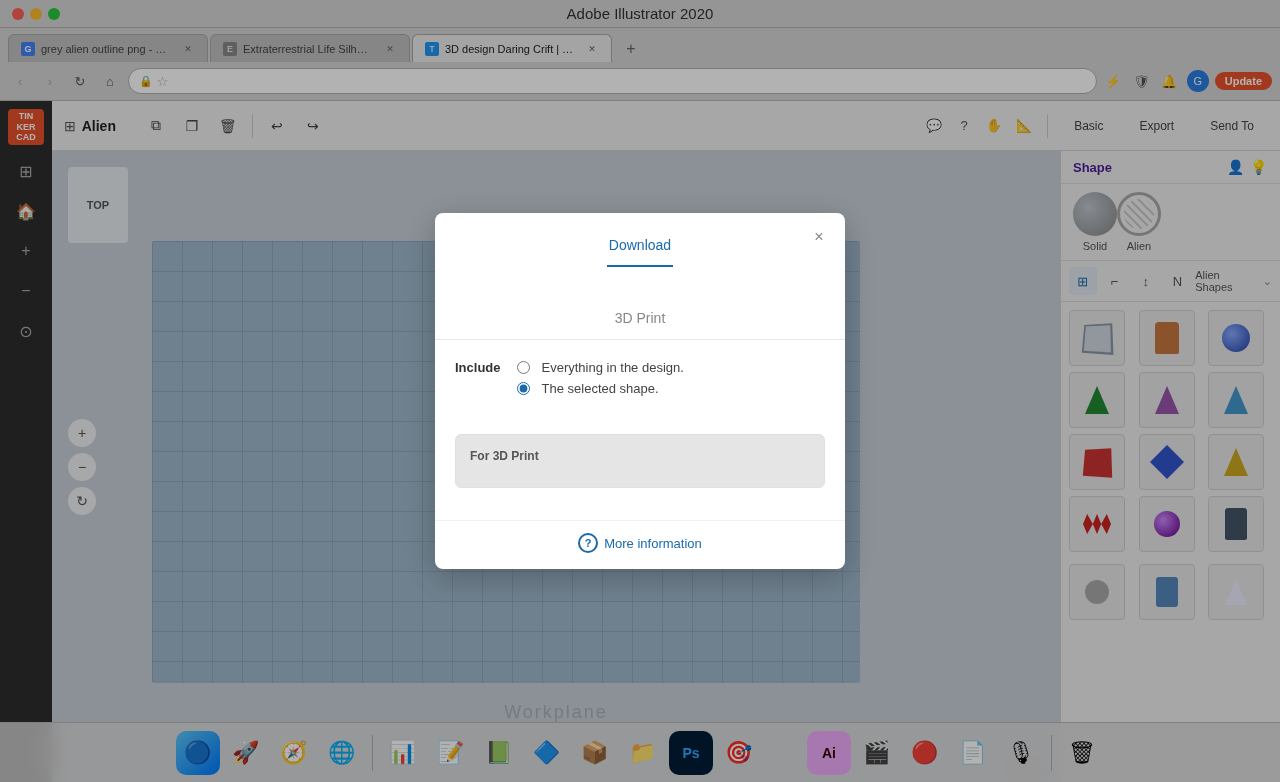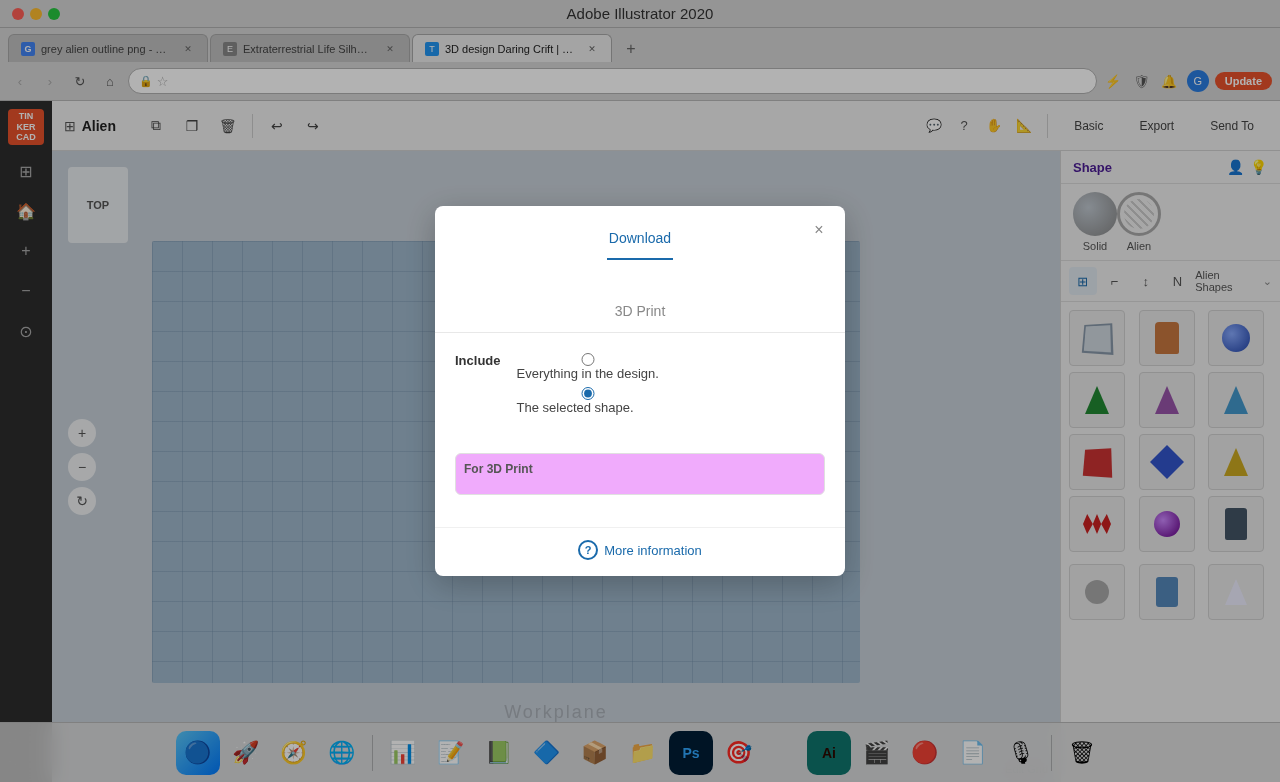--- a/index.html
+++ b/index.html
@@ -520,36 +520,36 @@
       margin-bottom: 32px;
     }
     .include-label {
       font-size: 13px;
       font-weight: 600;
       color: #333;
       margin-bottom: 8px;
     }
     .radio-row {
       display: flex;
-      gap: 0;
+      align-items: center;
+      gap: 12px;
       margin-bottom: 6px;
-      flex-direction: column;
     }
     .radio-row input[type=radio] {
       accent-color: #1a6aab;
     }
     .radio-text {
       font-size: 13px;
       color: #444;
     }
     .format-section {
-      background: #f0abfc;
+      background: #e5e5e5;
       border-radius: 6px;
       border: 1px solid #e0e0e0;
-      padding: 8px;
+      padding: 14px;
       margin-bottom: 12px;
     }
     .format-title {
       font-size: 12px;
       font-weight: 600;
       color: #555;
       margin-bottom: 10px;
     }
     .format-buttons {
       display: flex;
@@ -862,20 +862,20 @@
   <div class="dock-icon">🌐</div>
   <div class="dock-separator"></div>
   <div class="dock-icon">📊</div>
   <div class="dock-icon">📝</div>
   <div class="dock-icon">📗</div>
   <div class="dock-icon">🔷</div>
   <div class="dock-icon">📦</div>
   <div class="dock-icon">📁</div>
   <div class="dock-icon" style="background:#001e36;border-radius:10px;color:#31a8ff;font-size:14px;font-weight:bold;">Ps</div>
   <div class="dock-icon">🎯</div>
-  <div class="dock-icon" style="background:#0f766e;border-radius:10px;color:#2c0a00;font-size:14px;font-weight:bold;margin-left:42px;">Ai</div>
+  <div class="dock-icon" style="background:#f0abfc;border-radius:10px;color:#2c0a00;font-size:14px;font-weight:bold;margin-left:42px;">Ai</div>
   <div class="dock-icon">🎬</div>
   <div class="dock-icon">🔴</div>
   <div class="dock-icon">📄</div>
   <div class="dock-icon">🎙</div>
   <div class="dock-separator"></div>
   <div class="dock-icon">🗑</div>
 </div>
 
 </body></html>

